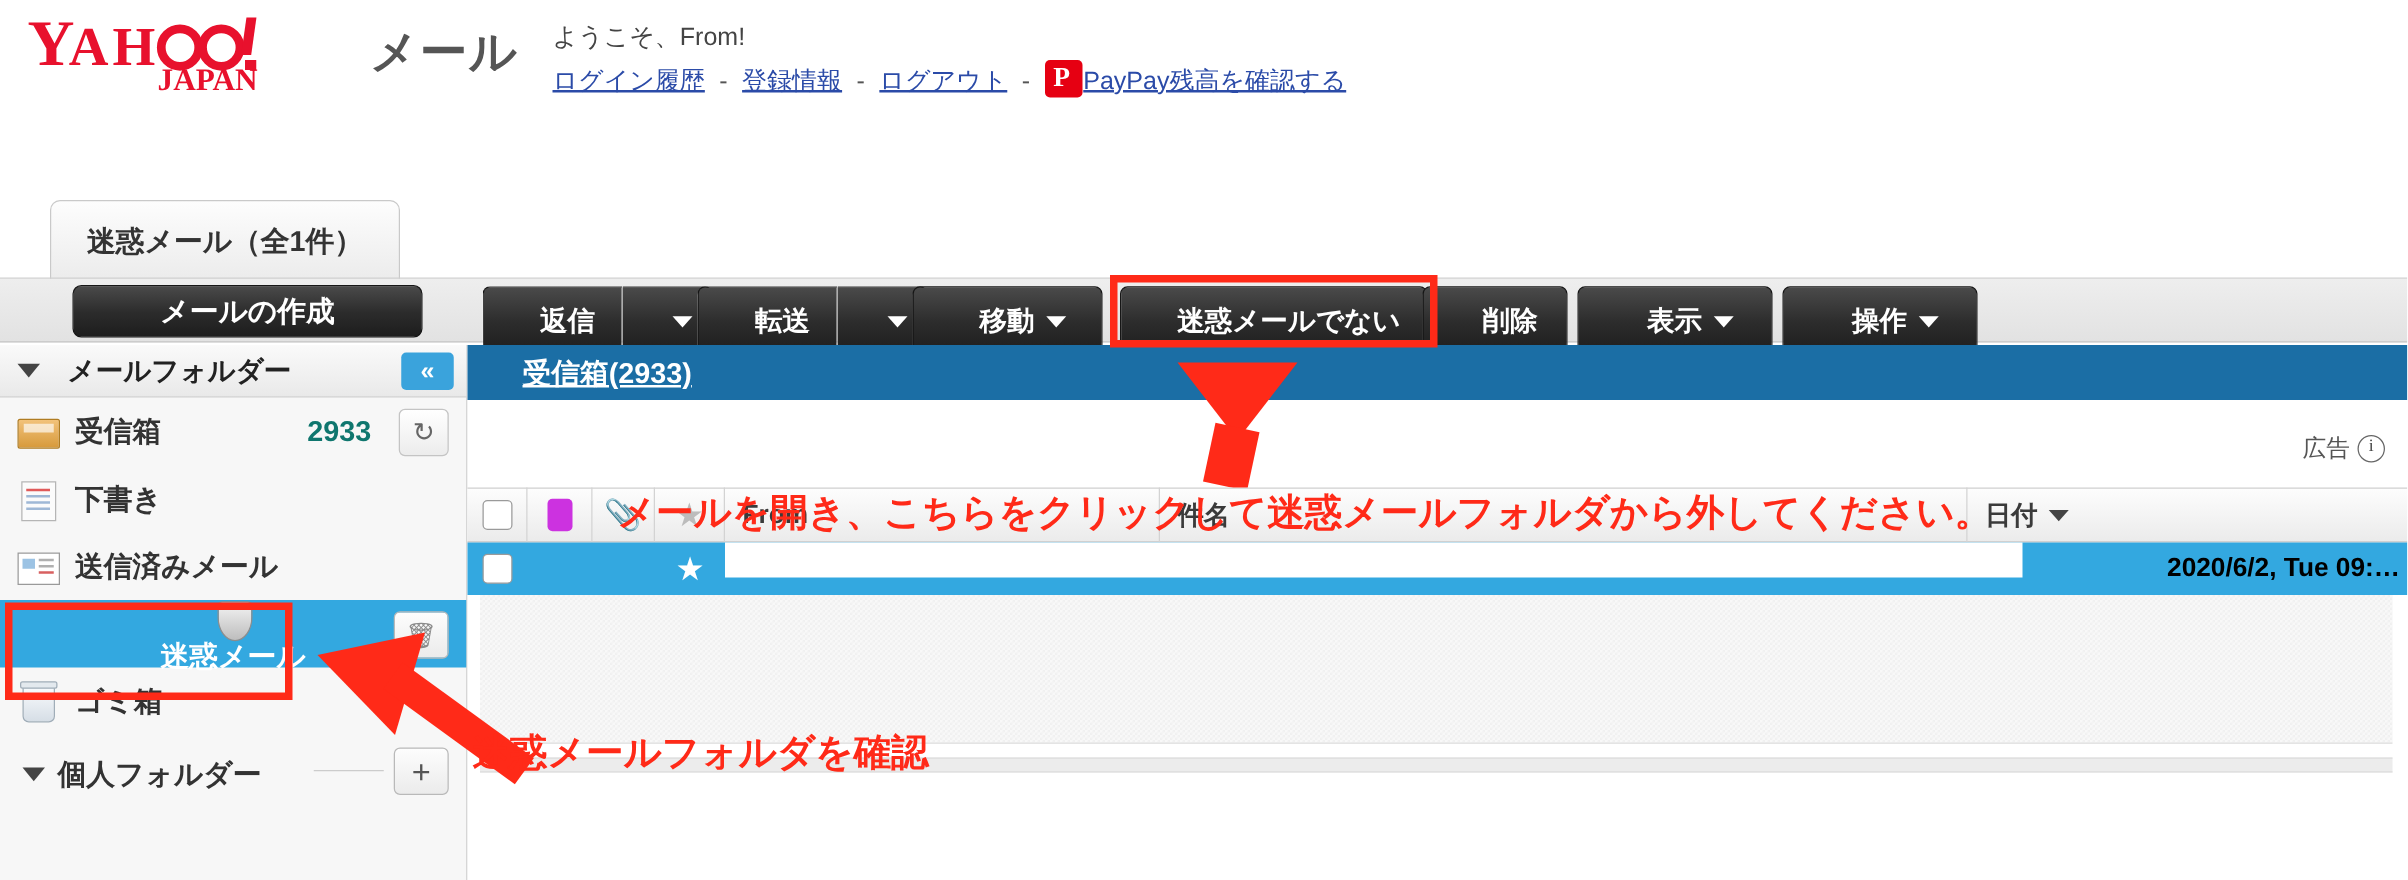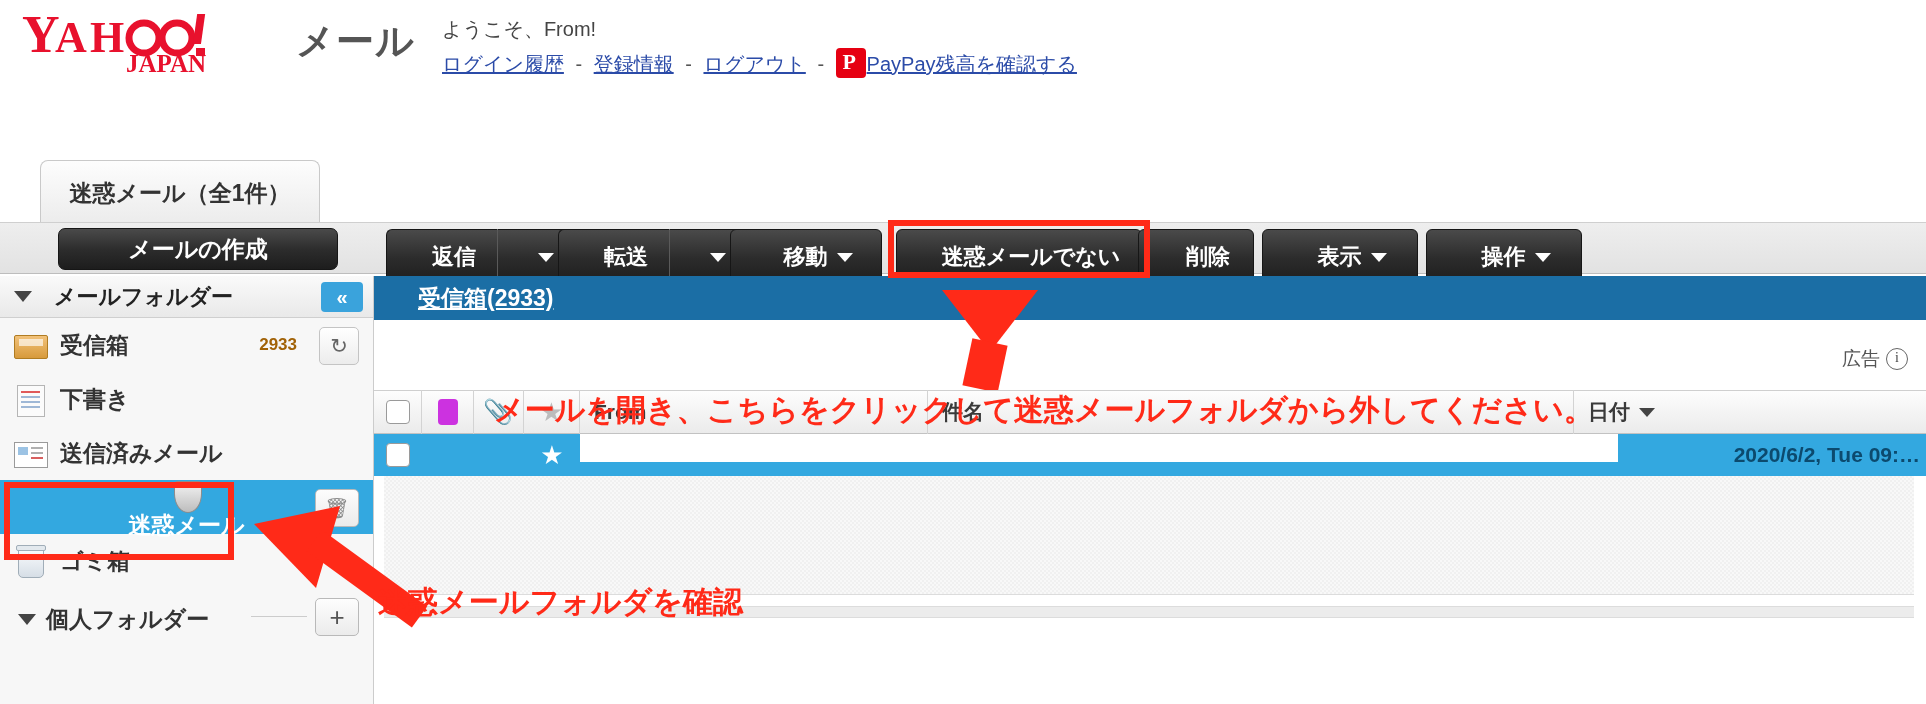--- a/index.html
+++ b/index.html
@@ -230,23 +230,23 @@
     color: #333333;
   }
   .frow.sel {
     background: #33a8e0;
     flex-direction: column;
   }
   .frow.sel .flabel { color: #ffffff; }
   .fcount {
     position: absolute;
     right: 76px;
-    font-size: 17px;
-    font-weight: bold;
-    color: #a16207;
+    font-size: 23px;
+    font-weight: bold;
+    color: #0f766e;
   }
   .refresh-btn {
     position: absolute;
     right: 14px; top: 9px;
     width: 38px; height: 36px;
     background: linear-gradient(to bottom, #ffffff, #ececec);
     border: 1px solid #c4c4c4;
     border-radius: 5px;
     color: #666666;
     font-size: 21px;
@@ -458,21 +458,21 @@
   .r-redact {
     position: absolute;
     left: 206px; top: 0;
     width: 1038px; height: 28px;
     background: #ffffff;
   }
   .r-date {
     position: absolute;
     right: 6px;
     font-size: 21px;
-    color: #0c4a6e;
+    color: #000000;
     font-weight: bold;
     white-space: nowrap;
   }
 
   .stripe {
     position: absolute;
     left: 10px; top: 200px;
     width: 1530px; height: 118px;
     background-image:
       linear-gradient(45deg, #f0f0f0 25%, transparent 25%, transparent 75%, #f0f0f0 75%),

